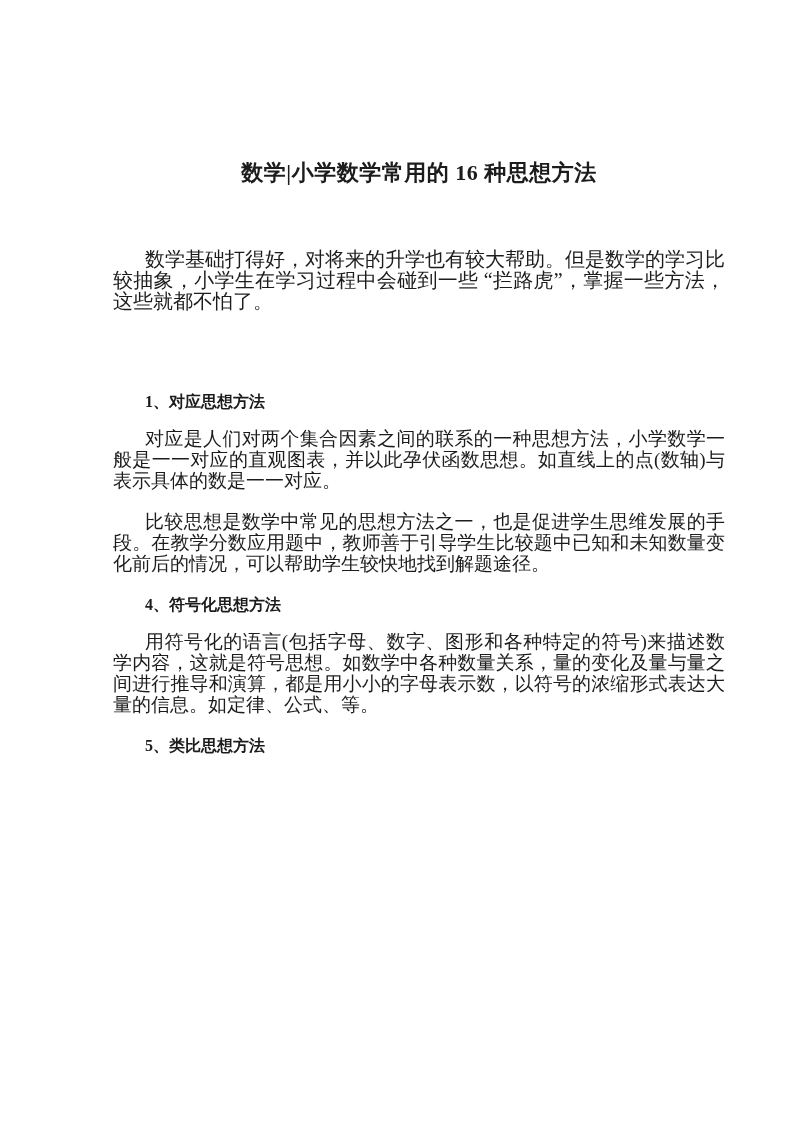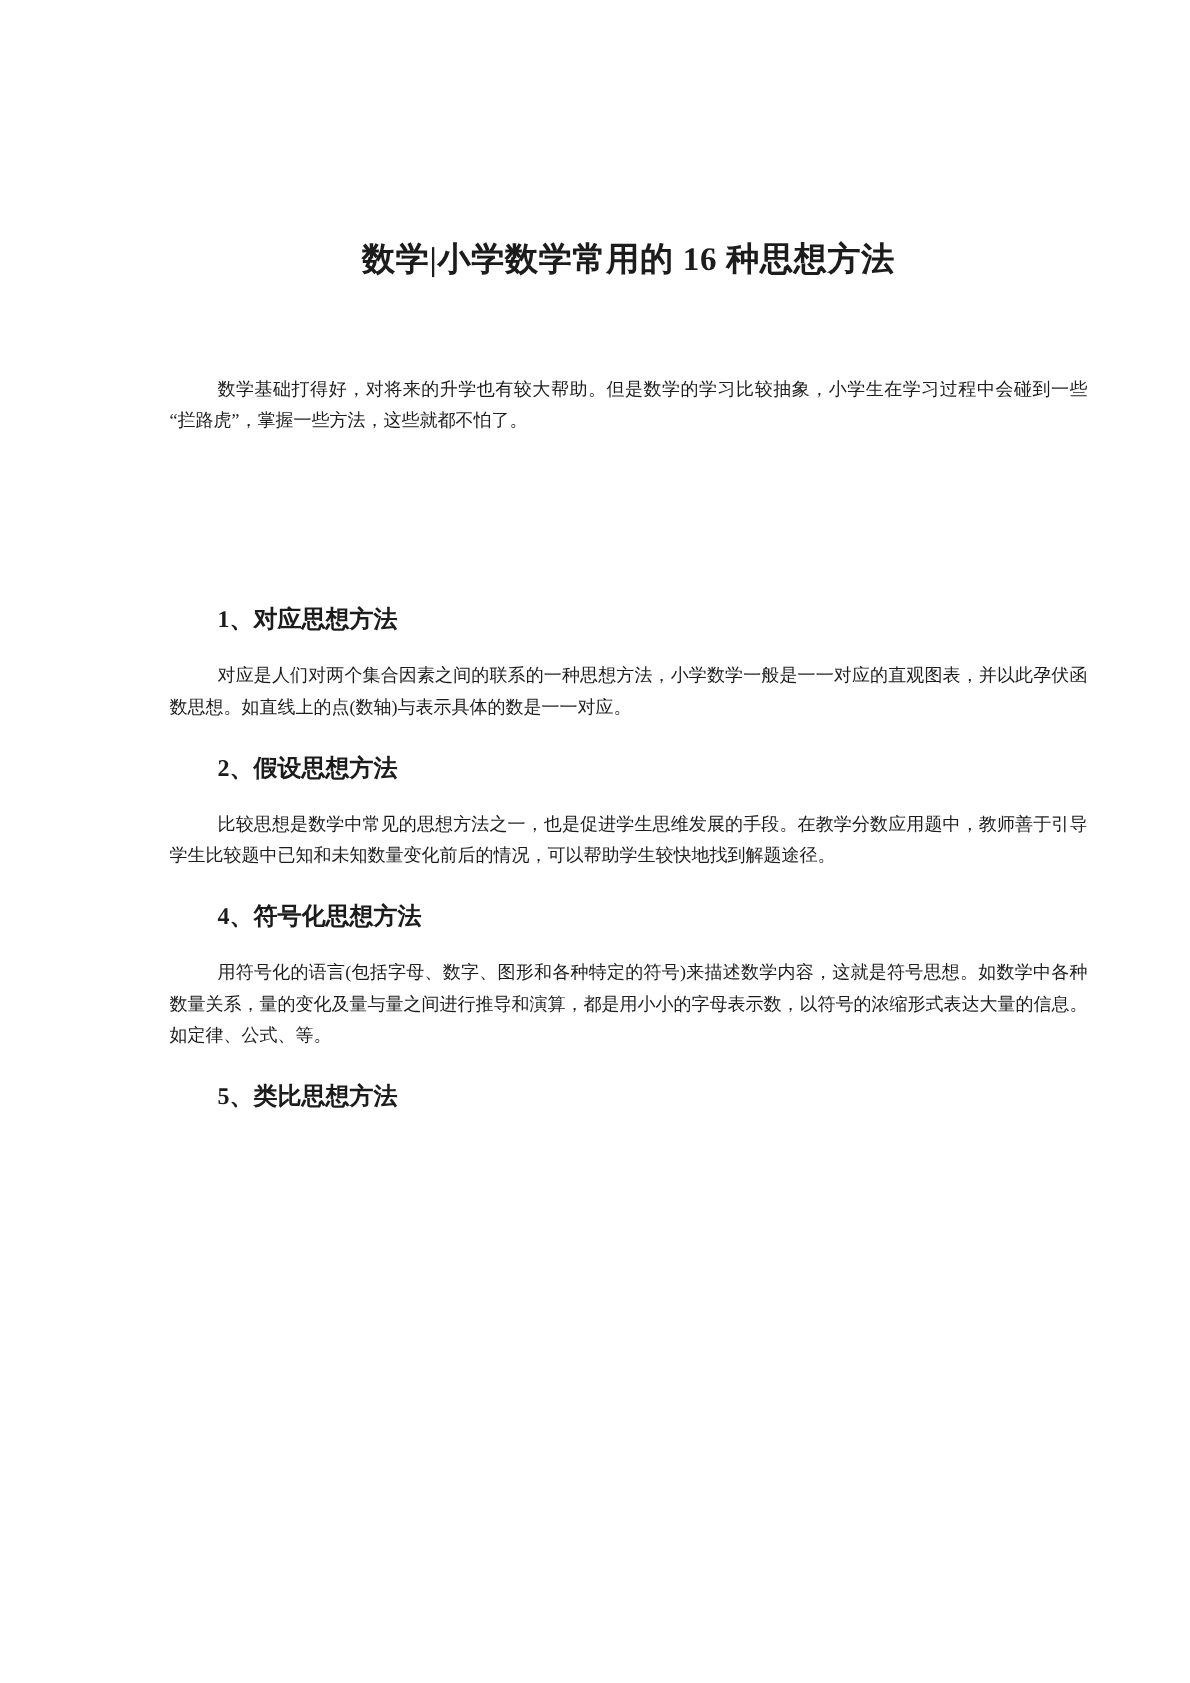--- a/index.html
+++ b/index.html
@@ -27,59 +27,58 @@
     margin: 0;
     font-size: 22px;
     line-height: 30px;
     font-weight: bold;
     text-align: center;
     letter-spacing: 0.5px;
     white-space: nowrap;
   }
   .intro-para {
     margin: 61px 0 0 0;
-    font-size: 12px;
+    font-size: 20px;
     line-height: 21px;
     text-align: justify;
     text-indent: 32px;
     text-justify: inter-ideograph;
   }
   .section-heading {
     margin: 0 0 16px 0;
     font-size: 16px;
     line-height: 21px;
     font-weight: bold;
     text-indent: 32px;
   }
   .section-heading.first {
-    margin-top: 112px;
+    margin-top: 79px;
   }
   .section-body {
     margin: 0 0 20px 0;
-    font-size: 12px;
+    font-size: 19px;
     line-height: 21px;
     text-align: justify;
     text-indent: 32px;
     text-justify: inter-ideograph;
   }
 </style>
 </head>
 <body>
 
 <div class="page">
   <div class="content">
 
     <h1 class="doc-title">数学|小学数学常用的 16 种思想方法</h1>
 
     <p class="intro-para">数学基础打得好，对将来的升学也有较大帮助。但是数学的学习比较抽象，小学生在学习过程中会碰到一些 “拦路虎”，掌握一些方法，这些就都不怕了。</p>
 
     <h2 class="section-heading first">1、对应思想方法</h2>
     <p class="section-body">对应是人们对两个集合因素之间的联系的一种思想方法，小学数学一般是一一对应的直观图表，并以此孕伏函数思想。如直线上的点(数轴)与表示具体的数是一一对应。</p>
 
-    <h2 class="section-heading">2、假设思想方法</h2>
 
     <p class="section-body">比较思想是数学中常见的思想方法之一，也是促进学生思维发展的手段。在教学分数应用题中，教师善于引导学生比较题中已知和未知数量变化前后的情况，可以帮助学生较快地找到解题途径。</p>
 
     <h2 class="section-heading">4、符号化思想方法</h2>
     <p class="section-body">用符号化的语言(包括字母、数字、图形和各种特定的符号)来描述数学内容，这就是符号思想。如数学中各种数量关系，量的变化及量与量之间进行推导和演算，都是用小小的字母表示数，以符号的浓缩形式表达大量的信息。如定律、公式、等。</p>
 
     <h2 class="section-heading">5、类比思想方法</h2>
 
   </div>
 </div>

